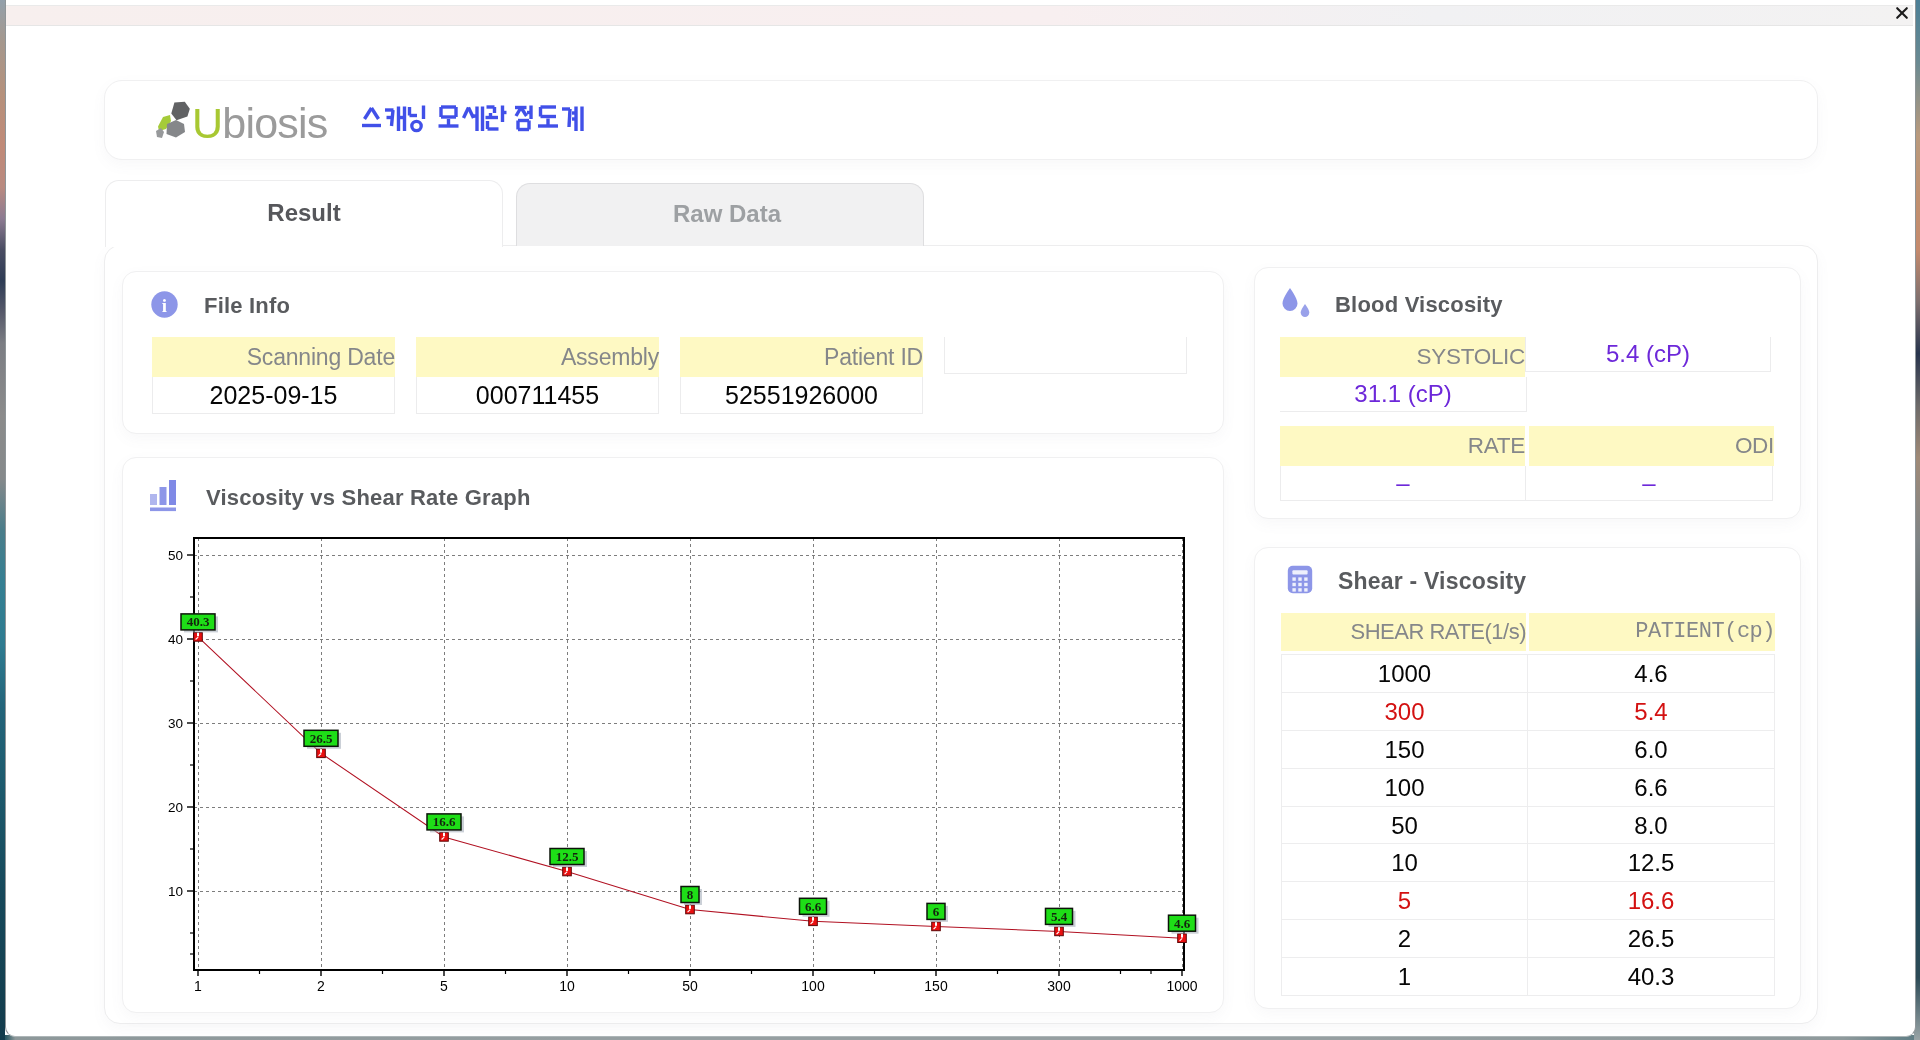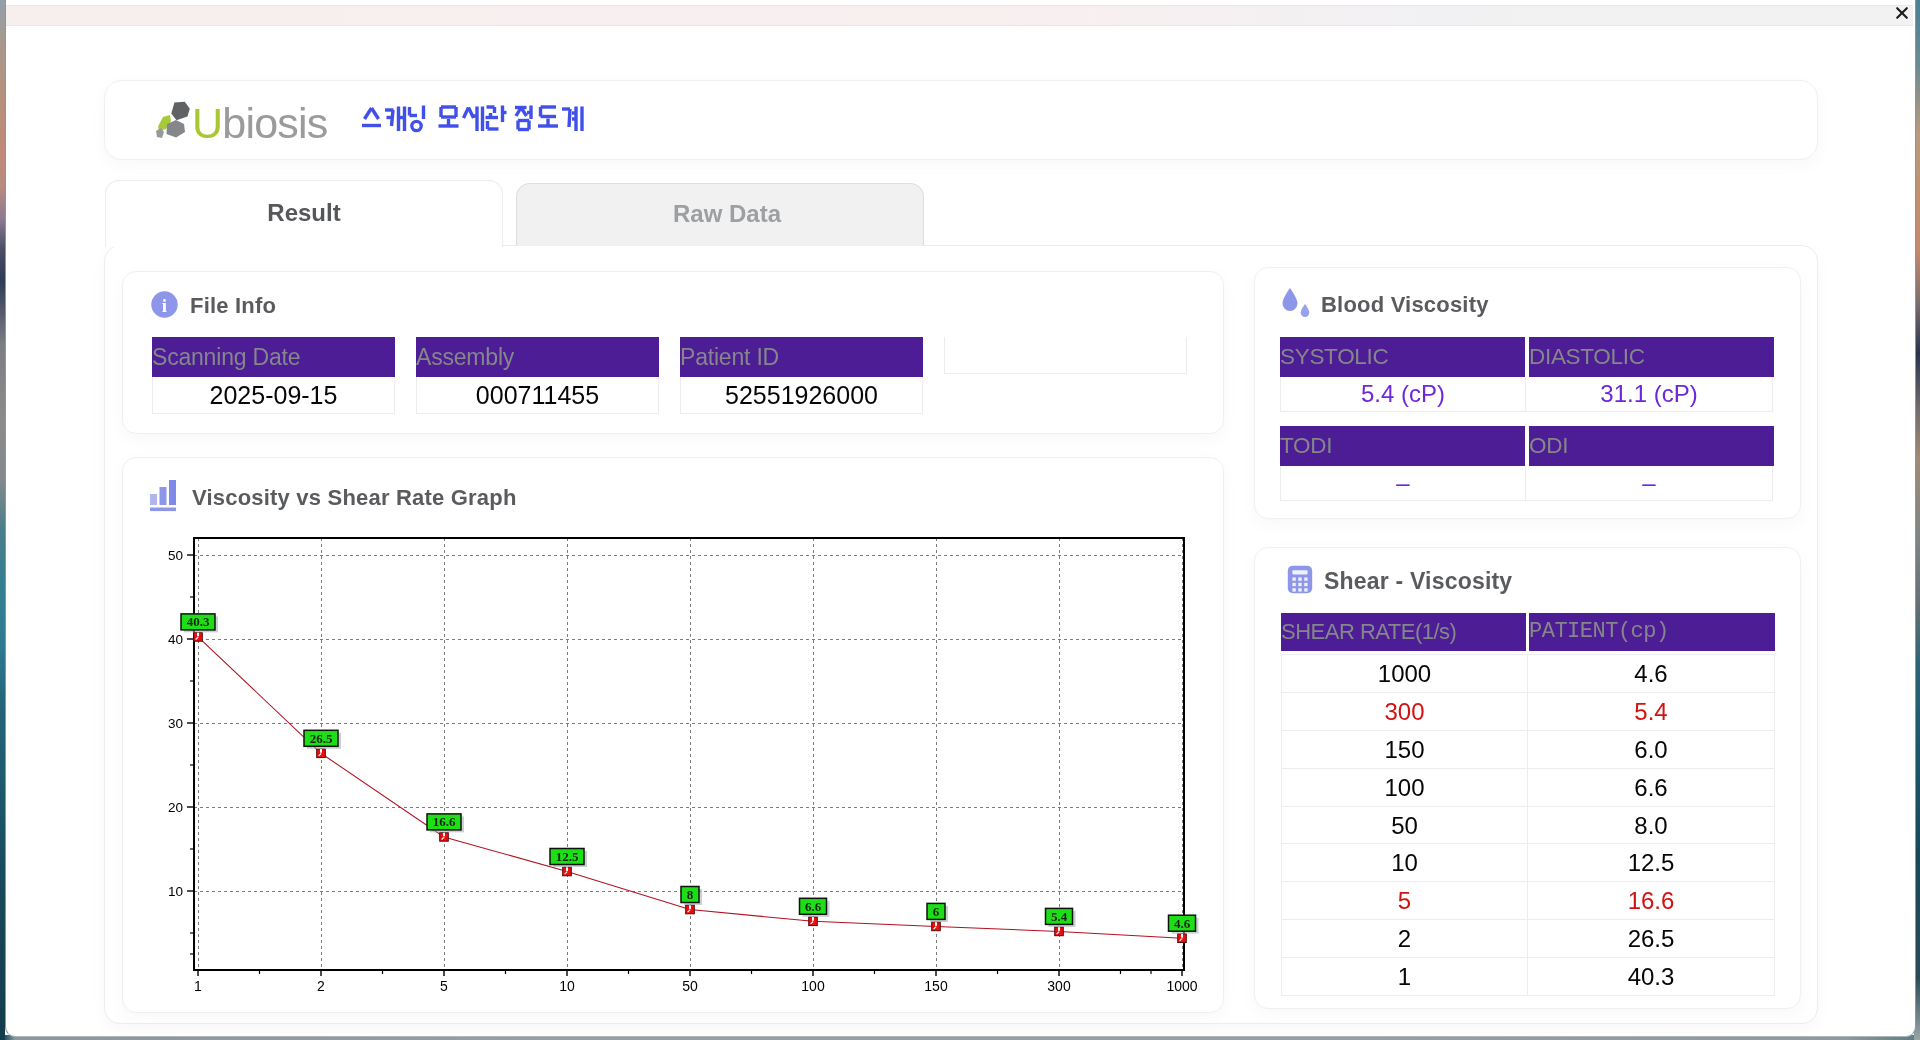--- a/index.html
+++ b/index.html
@@ -32,22 +32,22 @@
   .tab-result { position:absolute; left:105px; top:180px; width:396px; height:66px; background:#fff;
       border:1px solid #ededee; border-bottom:none; border-radius:14px 14px 0 0; z-index:3;
       text-align:center; line-height:64px; font-size:24px; font-weight:bold; color:#56575b; }
   .tab-raw { position:absolute; left:516px; top:183px; width:406px; height:62px; background:#f1f1f2;
       border:1px solid #dedee0; border-bottom:none; border-radius:14px 14px 0 0; z-index:3;
       text-align:center; line-height:60px; font-size:24px; font-weight:bold; color:#9da0a3; text-indent:14px; }
   .filecard { left:122px; top:271px; width:1100px; height:161px; }
   .graphcard { left:122px; top:457px; width:1100px; height:554px; }
   .bloodcard { left:1254px; top:267px; width:545px; height:250px; }
   .shearcard { left:1254px; top:547px; width:545px; height:460px; }
-  .ctitle { position:absolute; font-size:22px; font-weight:bold; color:#595b5e; letter-spacing:.2px; }
-  .hlabel { background:#4c1d95; color:#85878a; text-align:left; }
+  .ctitle { position:absolute; font-size:22px; font-weight:bold; color:#595b5e; letter-spacing:.2px;margin-left:14px; }
+  .hlabel { background:#fef9c3; color:#85878a; text-align:right; }
   
   .fcol { position:absolute; width:243px; }
   .fcol .hlabel { height:40px; line-height:40px; font-size:23px; letter-spacing:-0.2px; }
   .fcol .val { height:36px; line-height:36px; border:1px solid #ececed; border-top:none;
       font-size:25px; color:#060606; text-align:center; }
   
   .btable { position:absolute; left:26px; width:494px; display:flex; flex-wrap:wrap; }
   .bh { width:245px; height:40px; line-height:40px; font-size:22.5px; letter-spacing:-0.3px; }
   .bh + .bh { margin-left:4px; width:245px; }
   .bv { width:244px; height:34px; line-height:34px; border:1px solid #ececed; border-top:none;
@@ -293,26 +293,25 @@
 </svg>
 
   <div class="card bloodcard"></div>
   <svg class="abs" style="left:1280px;top:287px;" width="34" height="34" viewBox="0 0 34 34">
     <path d="M10 1 C10 1 2.5 11 2.5 16.5 a7.5 7.5 0 0 0 15 0 C17.5 11 10 1 10 1 Z" fill="#8d96e8"></path>
     <path d="M25 17 C25 17 20.7 22.6 20.7 25.6 a4.3 4.3 0 0 0 8.6 0 C29.3 22.6 25 17 25 17 Z" fill="#99a1ea"></path>
   </svg>
   <div class="ctitle" style="left:1321px; top:292px;">Blood Viscosity</div>
   <div class="btable" style="top:70px; left:1280px; top:337px;">
     <div class="bh hlabel">SYSTOLIC</div>
-      <div class="bh hlabel">DIASTOLIC</div>
     <div class="bv">5.4 (cP)</div>
       <div class="bv r">31.1 (cP)</div>
   </div>
   <div class="btable" style="left:1280px; top:426px;">
-    <div class="bh hlabel">TODI</div>
+    <div class="bh hlabel">RATE</div>
       <div class="bh hlabel">ODI</div>
     <div class="bv">–</div>
       <div class="bv r">–</div>
   </div>
 
   <div class="card shearcard"></div>
   <svg class="abs" style="left:1287px;top:565px;" width="26" height="29" viewBox="0 0 26 29">
     <rect x="0.8" y="0.8" width="24.4" height="27.4" rx="5" fill="#8d96e8"></rect>
     <rect x="5.4" y="5.2" width="15.2" height="4.2" rx="1" fill="#eef0fc"></rect>
     <g fill="#eef0fc">

